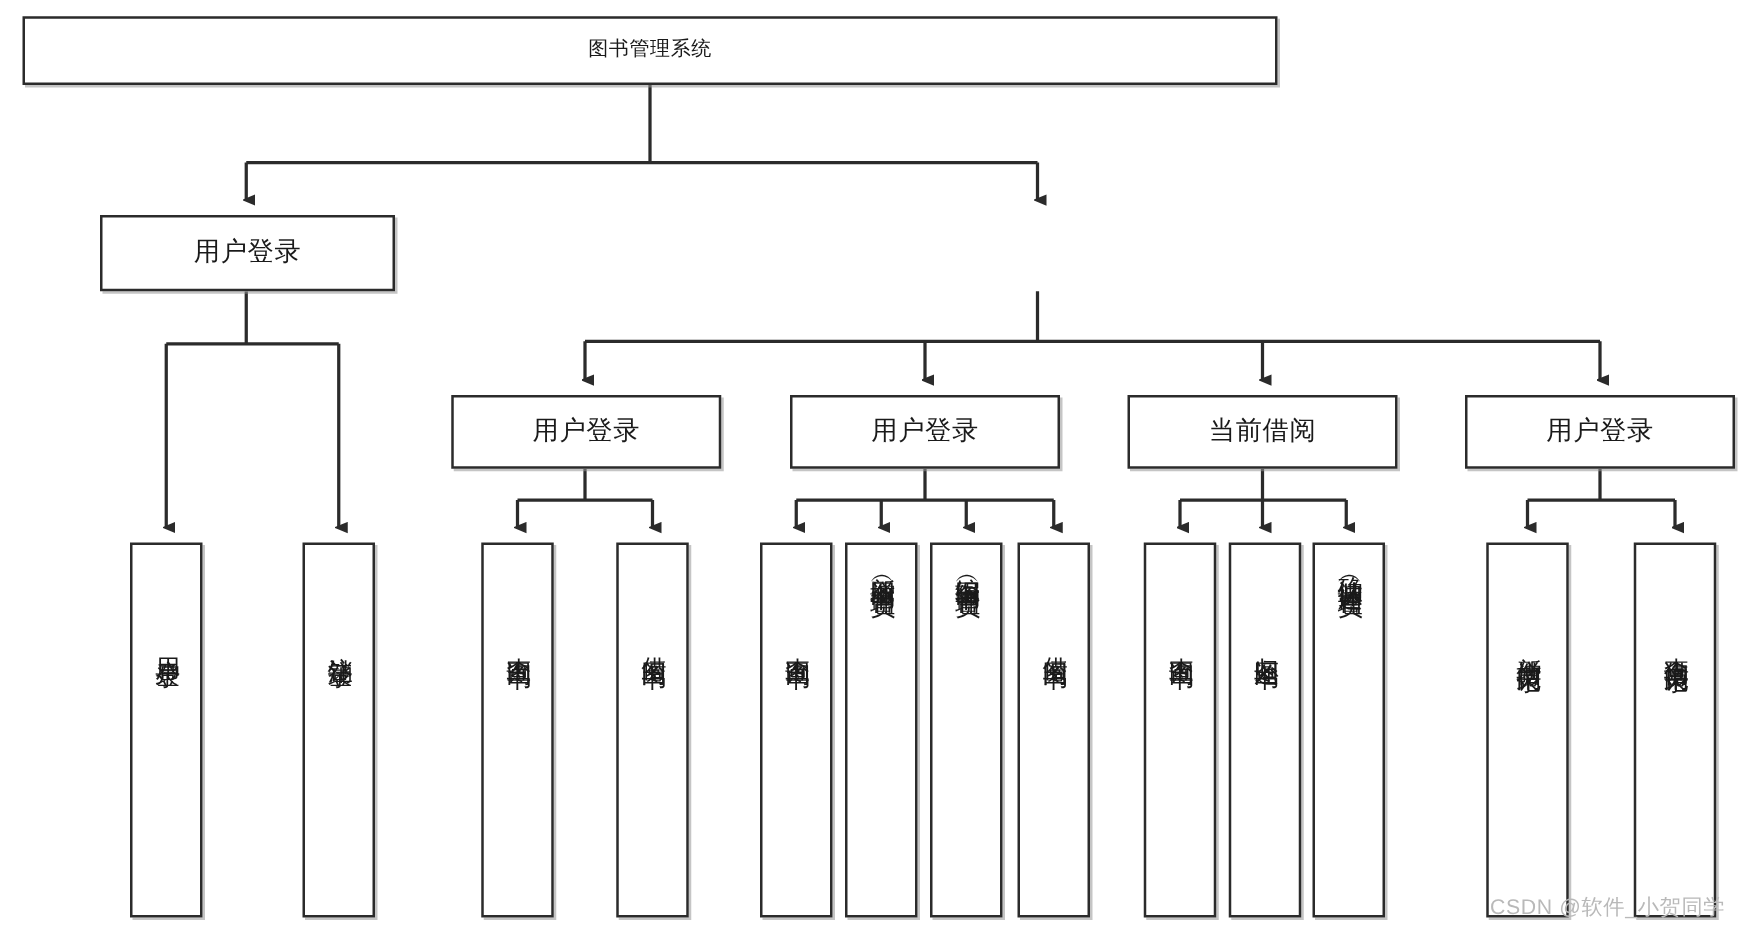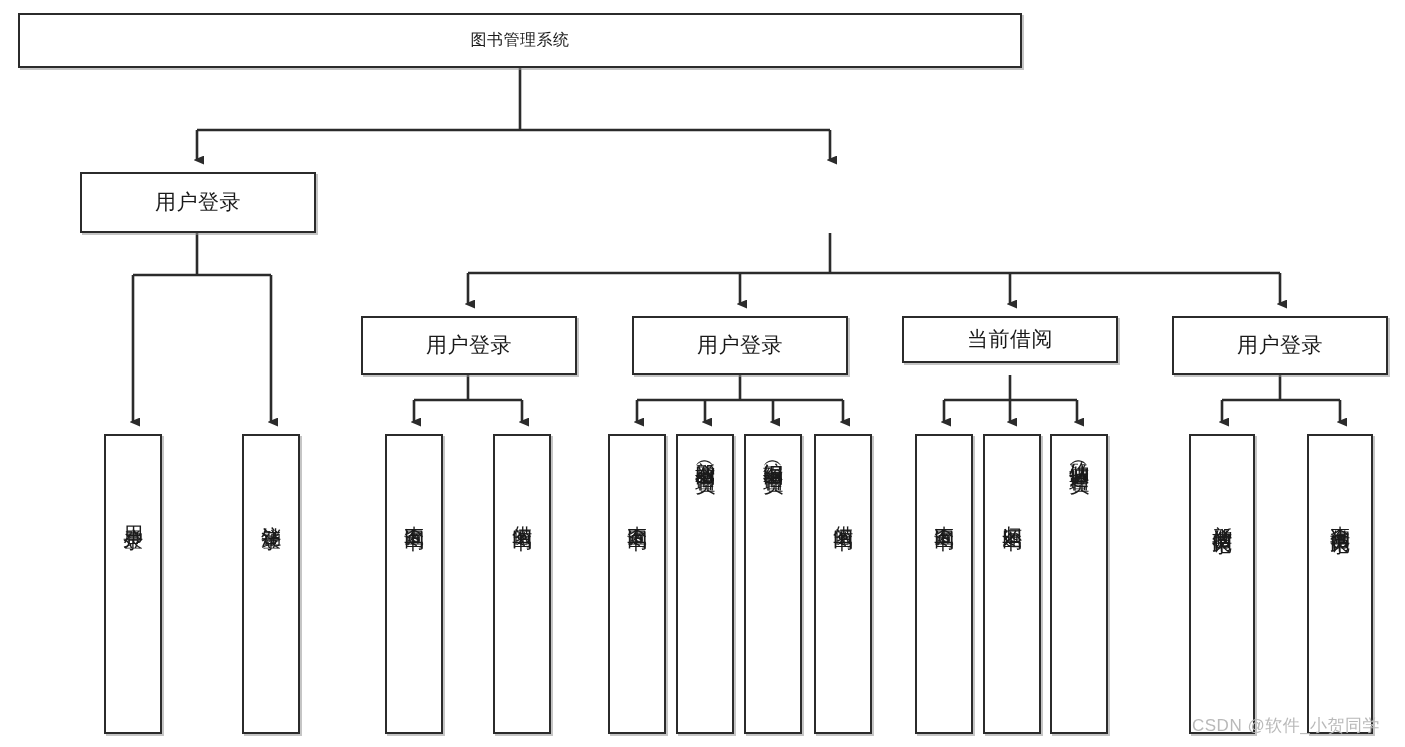--- a/index.html
+++ b/index.html
@@ -133,21 +133,21 @@
   <div class="node" style="left:80px; top:172px; width:236px; height:61px;">
     <span class="label">用户登录</span>
   </div>
 
   <div class="node" style="left:361px; top:316px; width:216px; height:59px;">
     <span class="label">用户登录</span>
   </div>
   <div class="node" style="left:632px; top:316px; width:216px; height:59px;">
     <span class="label">用户登录</span>
   </div>
-  <div class="node" style="left:902px; top:316px; width:216px; height:47px;">
+  <div class="node" style="left:902px; top:316px; width:216px; height:59px;">
     <span class="label">当前借阅</span>
   </div>
   <div class="node" style="left:1172px; top:316px; width:216px; height:59px;">
     <span class="label">用户登录</span>
   </div>
 
   <div class="node vertical mid" style="left:104px; top:434px; width:58px; height:300px;">
     <span class="label">用户登录</span>
   </div>
   <div class="node vertical mid" style="left:242px; top:434px; width:58px; height:300px;">

